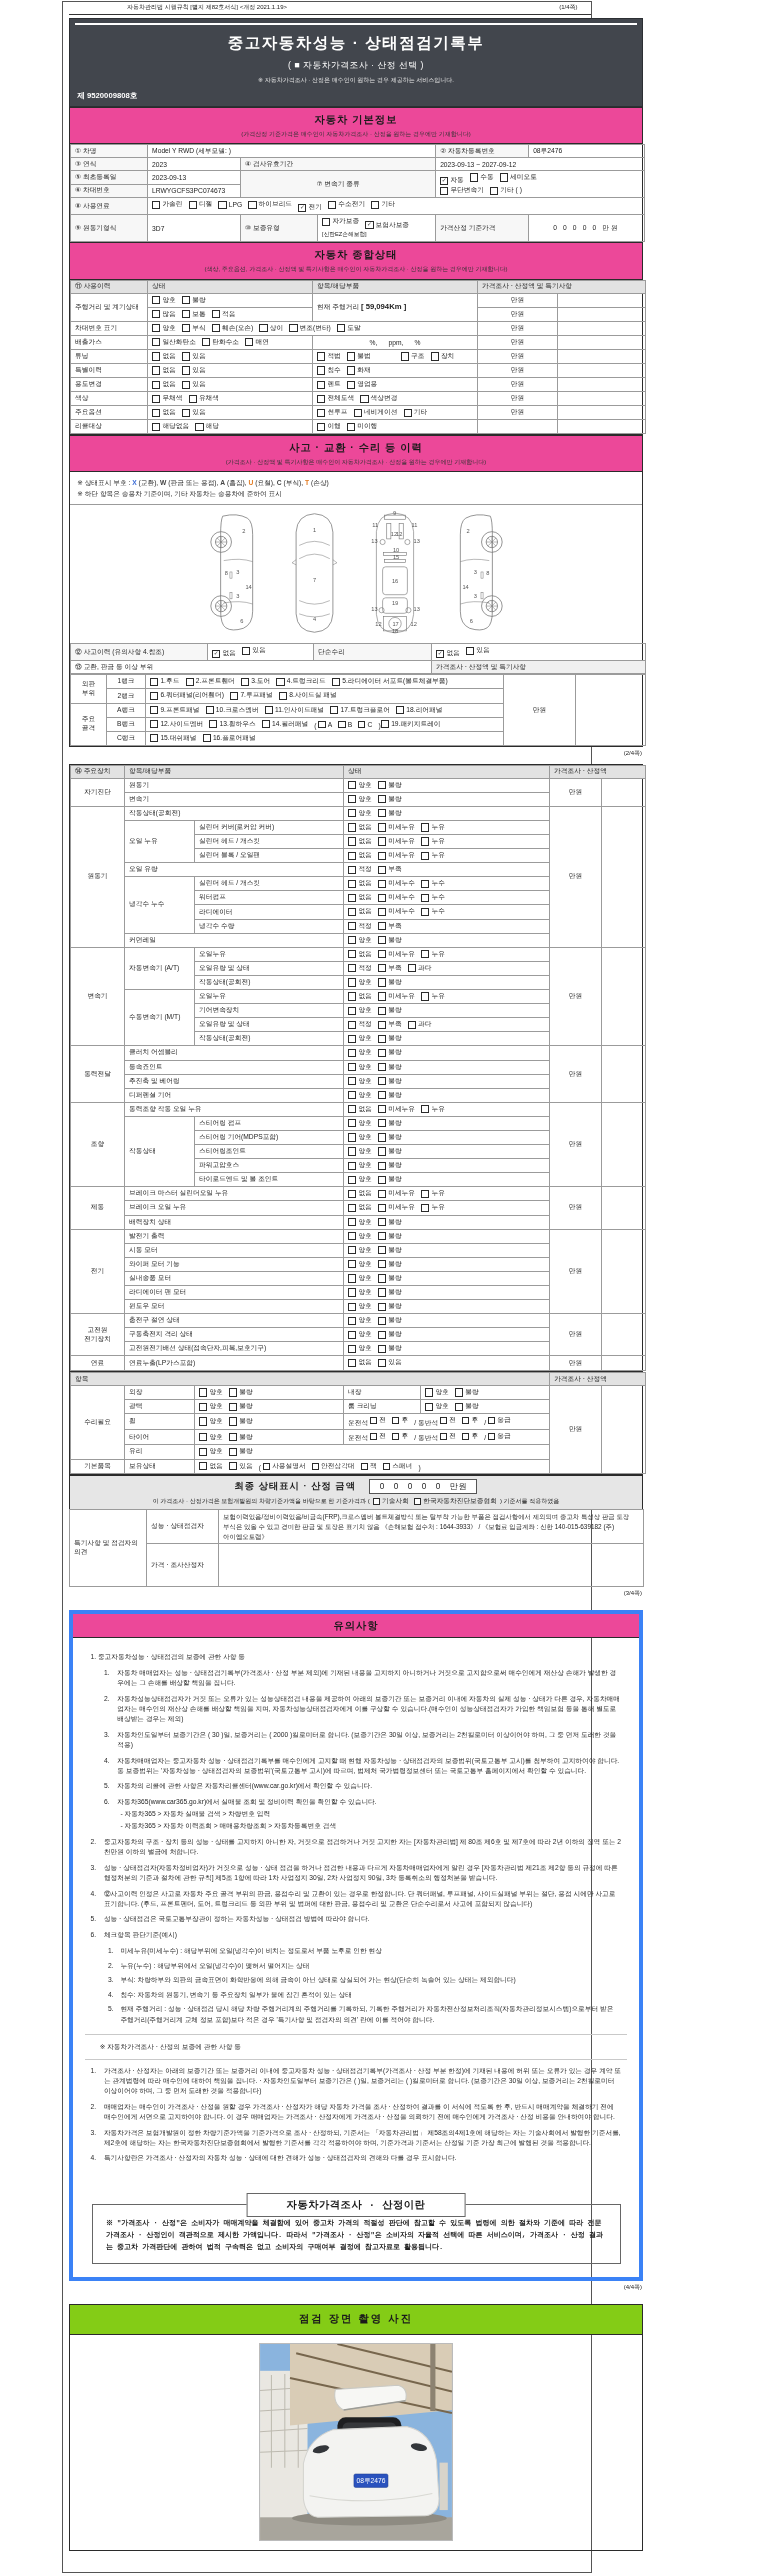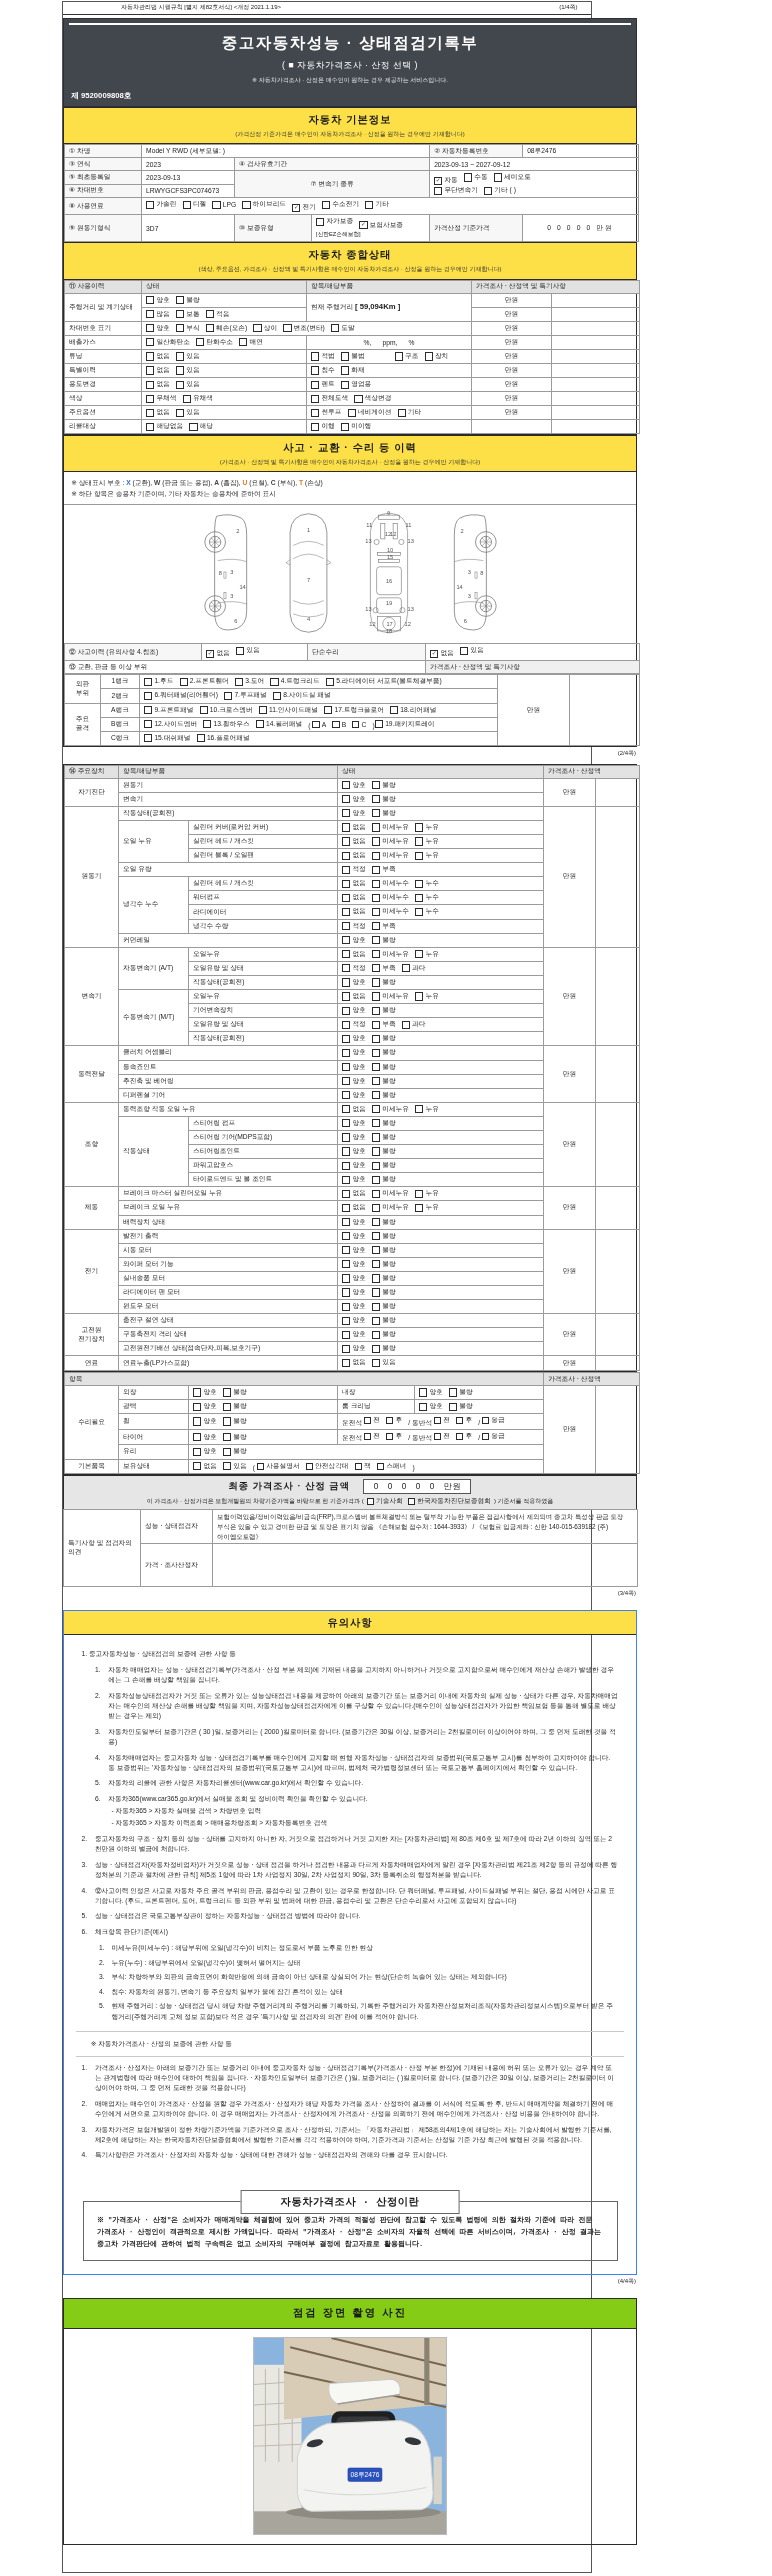--- a/index.html
+++ b/index.html
@@ -1,29 +1,29 @@
 <!DOCTYPE html>
 <html style="font-size:8.2px"><head>
 <meta charset="utf-8">
 <style>
   html,body{margin:0;padding:0;background:#ffffff;}
   body{width:773px;height:2576px;position:relative;font-family:"Liberation Sans","DejaVu Sans",sans-serif;color:#1b1b1b;overflow:hidden;}
-  .frame{position:absolute;left:62px;top:1px;width:530px;height:2572px;border:0.5px solid #555;box-sizing:border-box;background:#fff;}
+  .frame{position:absolute;left:62px;top:1px;width:530px;height:2572px;border:0.5px solid #555;box-sizing:border-box;background:#fff;padding-left:6px;}
   .topline{display:flex;justify-content:space-between;font-size:6px;color:#222;padding:1px 13.4px 1.5px 58px;border-bottom:0.5px solid #333;}
   .content{width:574px;margin:0 auto;}
   
   .titlebox{margin-top:3.6px;background:#42464d;border:0.5px solid #2c2f33;color:#fff;text-align:center;padding-bottom:0;}
   .stripe{height:2.6px;background:#fff;margin:3.6px 4.6px 8.2px 4.6px;}
   .t1{font-size:15.5px;font-weight:bold;letter-spacing:1.5px;}
   .t2{font-size:8.8px;margin-top:5.2px;letter-spacing:0.5px;}
   .t3{font-size:6px;margin-top:4.1px;color:#e8e8e8;}
   .docno{text-align:left;font-size:7.7px;font-weight:bold;padding:6.2px 7.2px 5.2px;}
   
   .secbox{border:1px solid #2b2b2b;border-top-width:1.5px;margin-top:-0.5px;background:#fff;}
-  .band{background:#fde047;text-align:center;padding:5.2px 0 4.1px;border-bottom:1px solid #2b2b2b;}
+  .band{background:#ec4899;text-align:center;padding:5.2px 0 4.1px;border-bottom:1px solid #2b2b2b;}
   .band h2{margin:0;font-size:10.3px;letter-spacing:1px;font-weight:bold;}
   .band .sub{font-size:6px;color:#333;margin-top:3.1px;}
   table{border-collapse:collapse;width:100%;table-layout:fixed;}
   td,th{border:0.5px solid #9b9b9b;font-size:6.7px;padding:1.5px 4.1px;vertical-align:middle;word-break:keep-all;}
   th{background:#e2e2e2;font-weight:normal;text-align:left;}
   .lab{background:#f7f7f7;}
   .ctr{text-align:center;}
   .big{font-size:7.7px;font-weight:bold;}
   
   .cbx{display:inline-flex;align-items:center;margin:0.5px 6.2px 0.5px 0;white-space:nowrap;}
@@ -42,21 +42,21 @@
   .finalbar .row1{display:flex;align-items:center;justify-content:center;gap:13.4px;}
   .finalbar .flab{font-size:9.3px;font-weight:bold;letter-spacing:1px;}
   .amountbox{background:#fff;border:0.5px solid #555;padding:1px 9.3px;font-size:8.2px;letter-spacing:3.6px;}
   .finalbar .note{font-size:6px;margin-top:2.6px;display:flex;justify-content:center;align-items:center;gap:1px;}
   .finalbar .note .cbx{margin:0 2.1px;}
   
   .remarks{border:1px solid #2b2b2b;margin-top:-0.5px;}
   .remarks td{height:30px;}
   .rtext{font-size:6.4px;line-height:1.55;color:#222;}
   
-  .noticebox{border:1px solid #3b82f6;margin-top:5.2px;}
+  .noticebox{border:4px solid #3b82f6;margin-top:5.2px;}
   .nbody{padding:7.2px 17.5px 13.4px;font-size:6.7px;line-height:1.5;color:#1f1f1f;}
   .nheading{margin:7.2px 0 2.1px;}
   .nheading.boxed{border-top:0.5px solid #c9c9c9;border-bottom:0.5px solid #c9c9c9;padding:7.2px 0 7.2px 14.4px;margin:9.3px -5.2px 3.1px;}
   .ni{display:flex;margin:5.7px 0;}
   .ni .nn{width:13.4px;flex:none;}
   .ni .nt{flex:1;}
   .indent1{margin-left:13.4px;}
   .subline{margin:2.1px 0 0 3.1px;}
   .nsub{display:flex;margin:4.6px 0 4.6px 17.5px;}
   .nsub .nn{width:12.4px;flex:none;}
@@ -1296,21 +1296,21 @@
                   <span class="bx"></span>
                   <span class="lb">스패너</span>
                 </span><span>)</span></td>
             </tr>
           </tbody>
         </table>
     </div>
 
     <div class="finalbar">
       <div class="row1">
-        <span class="flab">최종 가격조사 · 산정 금액</span>
+        <span class="flab">최종 상태표시 · 산정 금액</span>
         <span class="amountbox"><span>0 0 0 0 0</span>&nbsp;<span style="letter-spacing:0.5px;">만원</span></span>
       </div>
       <div class="note" id="final-note">
           <span>이 가격조사 · 산정가격은 보험개발원의 차량기준가액을 바탕으로 한 기준가격과 (</span>
           <span class="cbx minicb">
             <span class="bx"></span>
             <span class="lb">기술사회</span>
           </span>
           <span class="cbx minicb">
             <span class="bx"></span>

